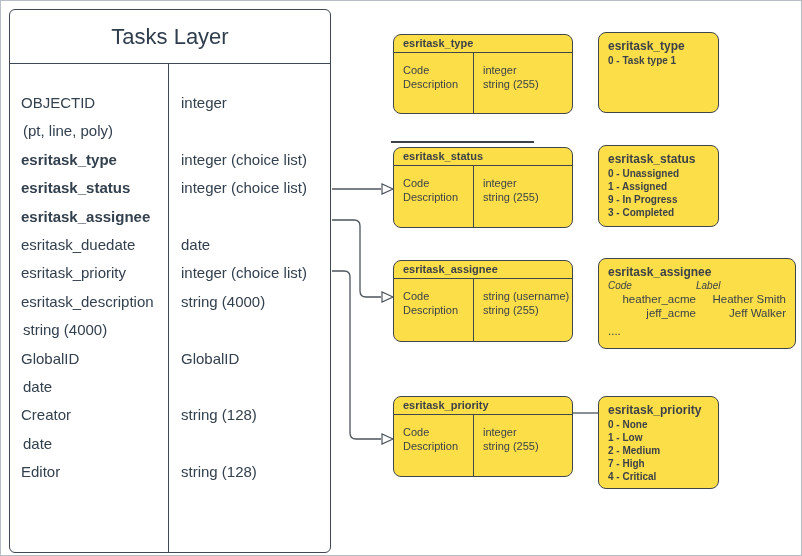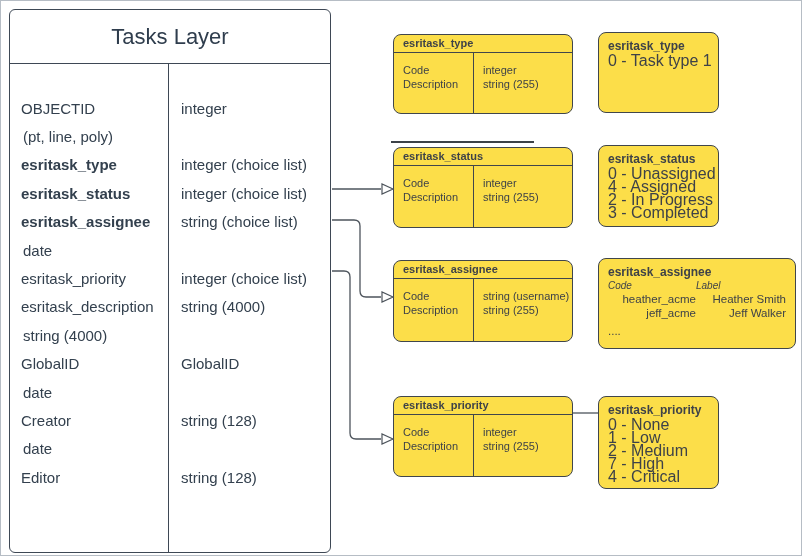--- a/index.html
+++ b/index.html
@@ -13,21 +13,21 @@
     position:absolute;left:8px;top:8px;width:322px;height:544px;
     box-sizing:border-box;border:1px solid #3e4855;border-radius:6px;background:#fff;
   }
   .table-title{
     height:53px;line-height:53px;text-align:center;font-size:22px;color:#2f3d4d;
     border-bottom:1px solid #3e4855;
   }
   .table-body{position:relative;height:489px;}
   .col-divider{position:absolute;left:158px;top:0;bottom:0;width:1px;background:#3e4855;}
   .rows{padding-top:30px;}
-  .trow{display:flex;height:28.4px;align-items:center;font-size:15px;}
+  .trow{display:flex;height:28.4px;font-size:15px;}
   .trow .cell-l{width:158px;box-sizing:border-box;padding-left:11px;white-space:nowrap;}
   .trow .cell-r{flex:1;padding-left:13px;white-space:nowrap;}
   .trow.em .cell-l{font-weight:bold;}
   
   .sbox{
     position:absolute;left:392px;width:180px;box-sizing:border-box;
     background:#fcde49;border:1px solid #40464c;border-radius:8px;overflow:hidden;
     color:#3e4248;
   }
   .sbox-head{
@@ -38,21 +38,21 @@
   .sbox-col{box-sizing:border-box;padding:10px 0 0 9px;font-size:11px;line-height:14px;white-space:nowrap;}
   .sbox-col-left{width:80px;border-right:1px solid #40464c;}
   .sbox-col-right{flex:1;}
   
   .vbox{
     position:absolute;left:597px;width:121px;box-sizing:border-box;
     background:#fcde49;border:1px solid #40464c;border-radius:8px;
     padding:6px 9px;color:#3e4248;overflow:hidden;
   }
   .vbox-title{font-size:12px;font-weight:bold;line-height:15px;white-space:nowrap;}
-  .vbox-item{font-size:16px;line-height:13px;white-space:nowrap;}
+  .vbox-item{font-size:10px;line-height:13px;white-space:nowrap;font-weight:bold;}
   .pair-grid{display:grid;grid-template-columns:88px auto;column-gap:0;}
   .pair-head{font-size:10px;font-style:italic;line-height:12px;}
   .pair-cell{font-size:11.5px;line-height:14px;white-space:nowrap;text-align:right;}
   .vbox-more{font-size:11.5px;line-height:14px;margin-top:4px;}
   
   .wires{position:absolute;left:0;top:0;width:802px;height:556px;pointer-events:none;}
 </style>
 </head>
 <body>
 
@@ -73,23 +73,23 @@
         <div class="trow em">
             <div class="cell-l">esritask_type</div>
             <div class="cell-r">integer (choice list)</div>
           </div>
         <div class="trow em">
             <div class="cell-l">esritask_status</div>
             <div class="cell-r">integer (choice list)</div>
           </div>
         <div class="trow em">
             <div class="cell-l">esritask_assignee</div>
-            <div class="cell-r">string (choice list)</div>
-          </div>
-        <div class="trow">
+          </div>
+        <div class="trow">
+            <div class="cell-l">esritask_duedate</div>
             <div class="cell-r">date</div>
           </div>
         <div class="trow">
             <div class="cell-l">esritask_priority</div>
             <div class="cell-r">integer (choice list)</div>
           </div>
         <div class="trow">
             <div class="cell-l">esritask_description</div>
             <div class="cell-r">string (4000)</div>
           </div>
@@ -175,22 +175,22 @@
   </div>
 
   <div class="vbox" style="top:31px;height:81px;">
     <div class="vbox-title">esritask_type</div>
     <div class="vbox-item">0 - Task type 1</div>
   </div>
 
   <div class="vbox" style="top:144px;height:82px;">
     <div class="vbox-title">esritask_status</div>
     <div class="vbox-item">0 - Unassigned</div>
-    <div class="vbox-item">4 - Assigned</div>
-    <div class="vbox-item">2 - In Progress</div>
+    <div class="vbox-item">1 - Assigned</div>
+    <div class="vbox-item">9 - In Progress</div>
     <div class="vbox-item">3 - Completed</div>
   </div>
 
   <div class="vbox" style="top:257px;height:91px;width:198px;">
     <div class="vbox-title">esritask_assignee</div>
     <div class="pair-grid">
       <div class="pair-head">Code</div>
       <div class="pair-head">Label</div>
       <div class="pair-cell">heather_acme</div>
       <div class="pair-cell">Heather Smith</div>

